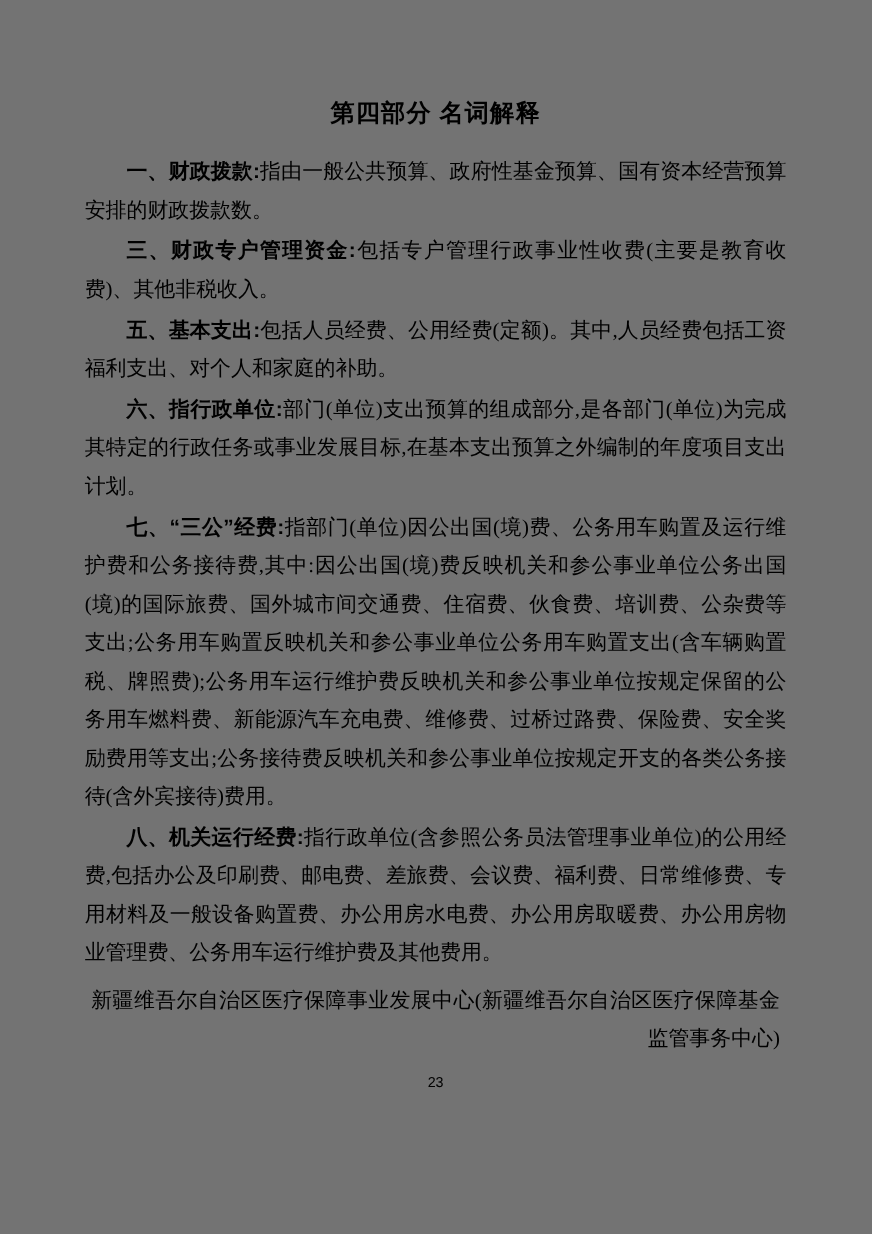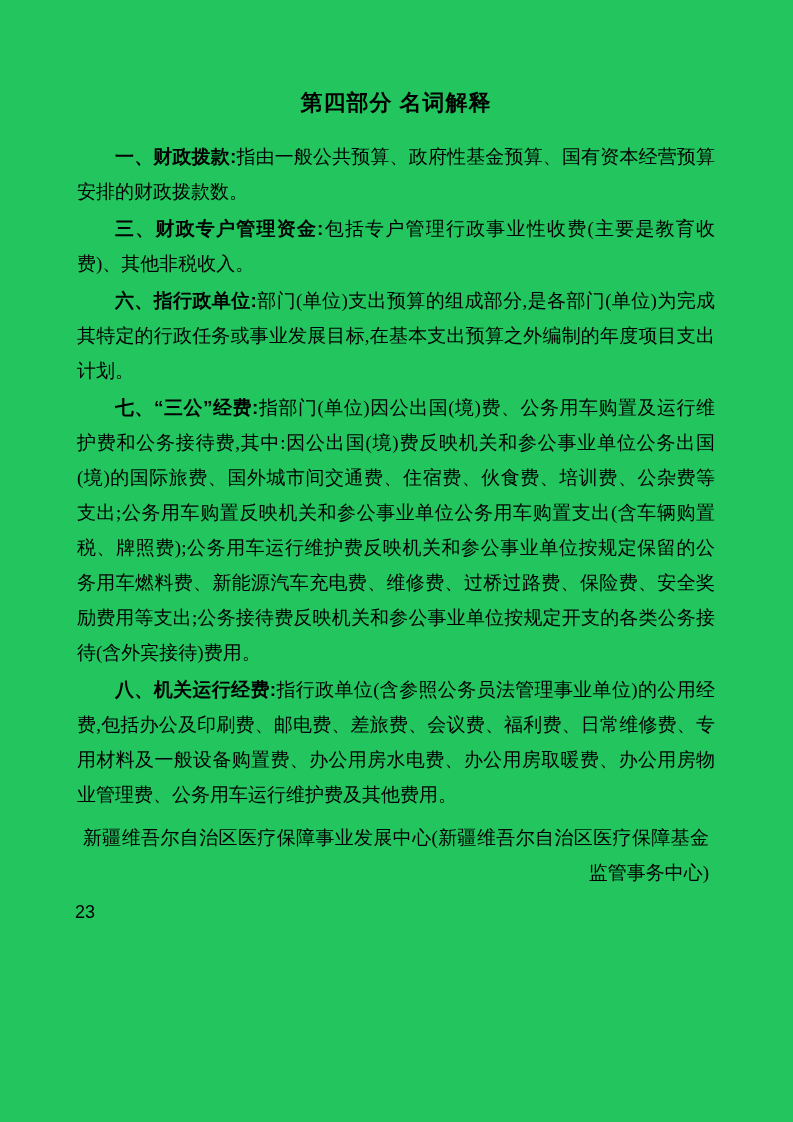--- a/index.html
+++ b/index.html
@@ -4,21 +4,21 @@
 <style>
   html, body {
     margin: 0;
     padding: 0;
     background: #ffffff;
   }
   .page {
     position: relative;
     width: 793px;
     height: 1122px;
-    background: #22c55e;
+    background: #737373;
     box-sizing: border-box;
     padding: 88px 76px 0 75px;
     color: #000000;
     font-family: "Liberation Serif", "DejaVu Serif", serif;
     overflow: hidden;
   }
   .doc-title {
     font-family: "Liberation Sans", "DejaVu Sans", sans-serif;
     font-weight: bold;
     font-size: 22px;
@@ -43,43 +43,46 @@
     font-size: 19px;
     line-height: 35px;
     text-align: justify;
     text-align-last: right;
     text-indent: 0;
     margin: 8px;
     word-break: break-all;
   }
   .page-number {
     font-family: "Liberation Sans", "DejaVu Sans", sans-serif;
-    font-size: 18px;
+    font-size: 13px;
     line-height: 16px;
-    text-align: left;
+    text-align: center;
     margin-top: 14px;
   }
 </style>
 </head>
 <body>
 
 <div class="page">
 
   <h1 class="doc-title">第四部分 名词解释</h1>
 
   <p class="para">
     <span class="term-label">一、财政拨款:</span><span>指由一般公共预算、政府性基金预算、国有资本经营预算安排的财政拨款数。</span>
   </p>
 
 
   <p class="para">
     <span class="term-label">三、财政专户管理资金:</span><span>包括专户管理行政事业性收费(主要是教育收费)、其他非税收入。</span>
   </p>
 
 
+  <p class="para">
+    <span class="term-label">五、基本支出:</span><span>包括人员经费、公用经费(定额)。其中,人员经费包括工资福利支出、对个人和家庭的补助。</span>
+  </p>
 
   <p class="para">
     <span class="term-label">六、指行政单位:</span><span>部门(单位)支出预算的组成部分,是各部门(单位)为完成其特定的行政任务或事业发展目标,在基本支出预算之外编制的年度项目支出计划。</span>
   </p>
 
   <p class="para">
     <span class="term-label">七、“三公”经费:</span><span>指部门(单位)因公出国(境)费、公务用车购置及运行维护费和公务接待费,其中:因公出国(境)费反映机关和参公事业单位公务出国(境)的国际旅费、国外城市间交通费、住宿费、伙食费、培训费、公杂费等支出;公务用车购置反映机关和参公事业单位公务用车购置支出(含车辆购置税、牌照费);公务用车运行维护费反映机关和参公事业单位按规定保留的公务用车燃料费、新能源汽车充电费、维修费、过桥过路费、保险费、安全奖励费用等支出;公务接待费反映机关和参公事业单位按规定开支的各类公务接待(含外宾接待)费用。</span>
   </p>
 
   <p class="para">

